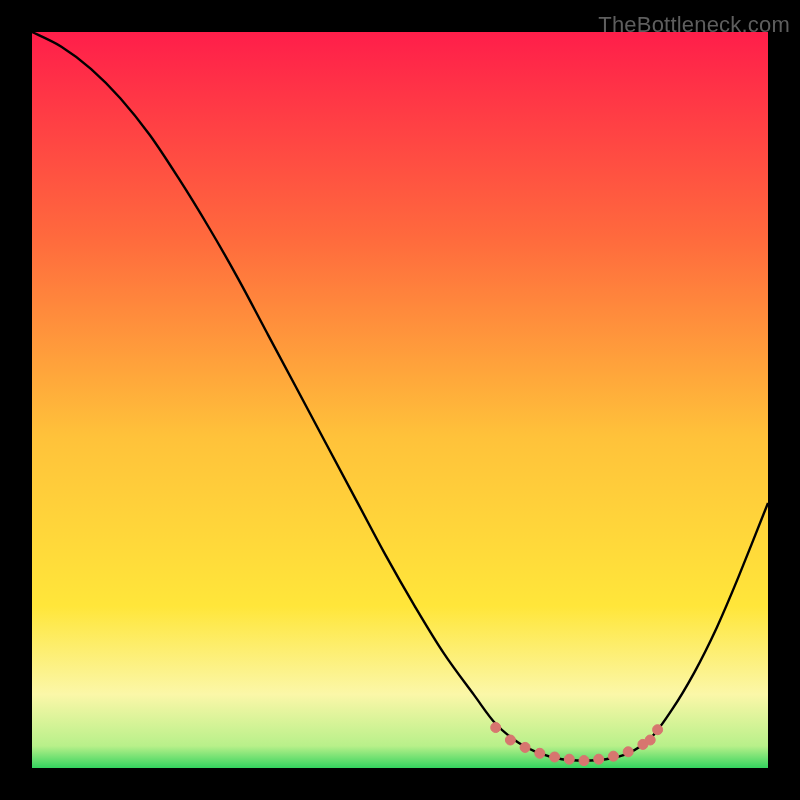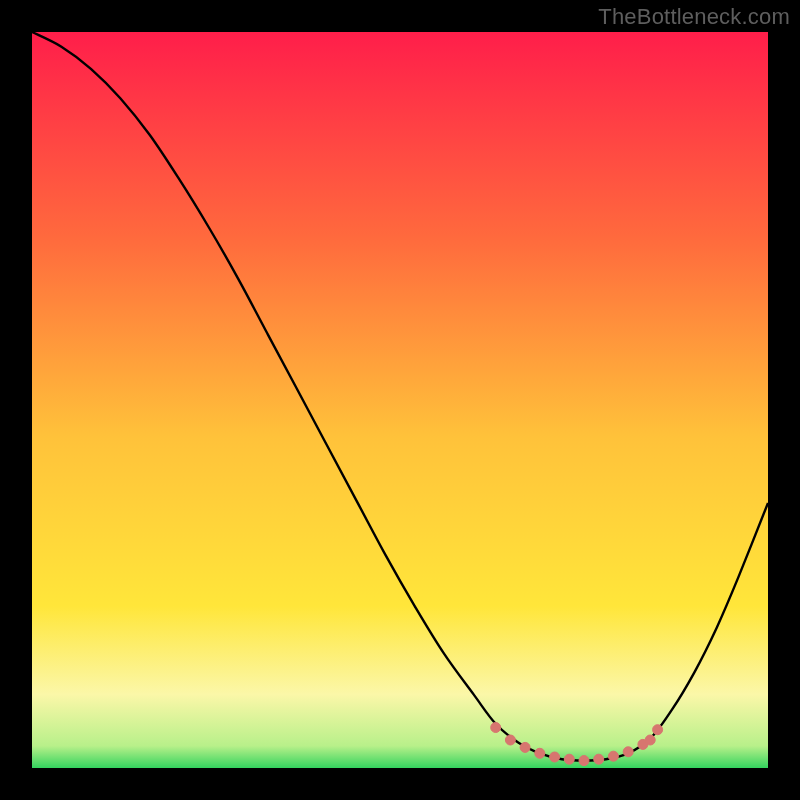--- a/index.html
+++ b/index.html
@@ -14,21 +14,21 @@
   .frame {
     position: absolute;
     left: 0;
     top: 0;
     width: 800px;
     height: 800px;
     background: #000;
   }
   .watermark {
     position: absolute;
-    top: 4px;
+    top: 12px;
     right: 10px;
     color: #5e5e5e;
     font-size: 22px;
     font-weight: 400;
     letter-spacing: 0.2px;
     margin-left: 15px;
   }
   .plot {
     position: absolute;
     left: 32px;

